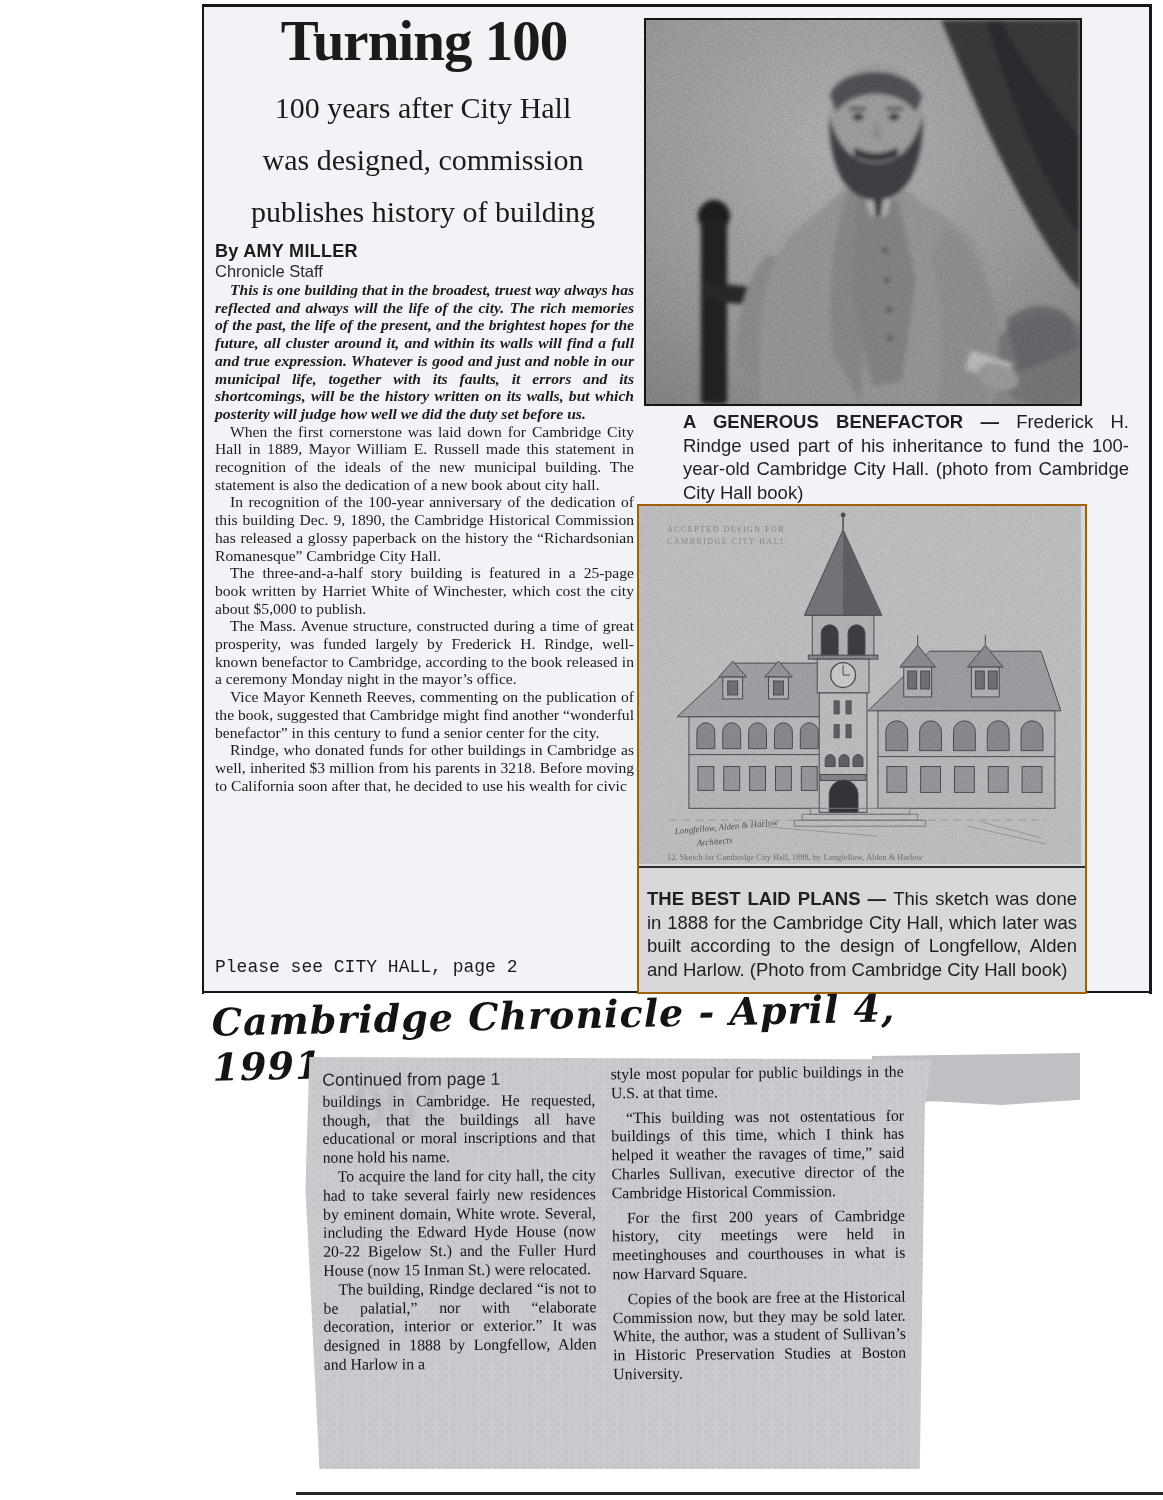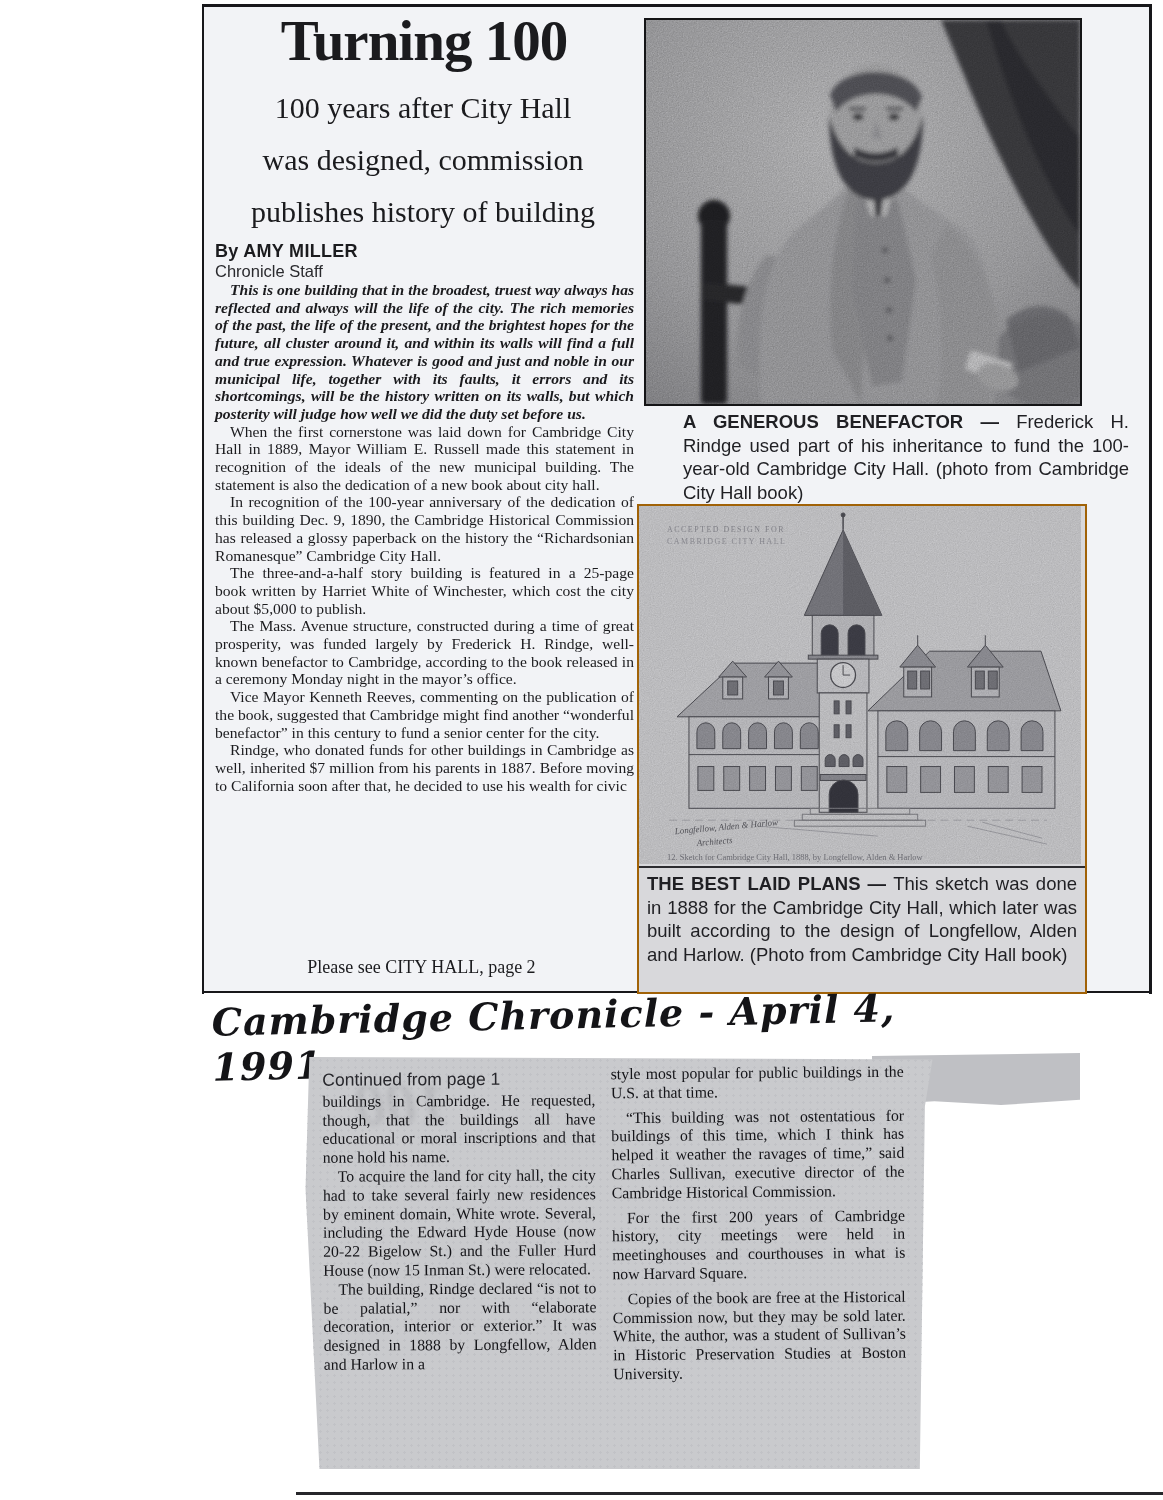--- a/index.html
+++ b/index.html
@@ -19,33 +19,33 @@
            font-size:30px;line-height:52px;text-align:center;}
   .subhead p{margin:0;}
   .byline{position:absolute;left:215px;top:241px;font-family:"Liberation Sans",sans-serif;}
   .byline .by{font-weight:700;font-size:18px;letter-spacing:.3px;}
   .byline .org{font-size:16.5px;color:#2a2a2e;}
   
   .body-col{position:absolute;left:215px;top:281px;width:419px;
             font-size:15.6px;line-height:17.7px;text-align:justify;}
   .body-col p{margin:0;text-indent:15px;}
   .body-col p:first-child{font-style:italic;font-weight:700;}
-  .jump{position:absolute;left:215px;top:957px;width:413px;text-align:center;
-        font-family:Liberation Serif, serif;font-size:18px;}
+  .jump{position:absolute;left:215px;top:957px;width:413px;text-align:left;
+        font-family:Liberation Mono, monospace;font-size:18px;}
   
   .photo{position:absolute;left:644px;top:18px;width:434px;height:384px;
          border:2px solid #141416;background:#b3b3b6;}
   .cap{font-family:"Liberation Sans",sans-serif;font-size:18.5px;line-height:23.5px;
        color:#1f1f23;text-align:justify;}
   .cap b{font-weight:700;}
   .cap1{position:absolute;left:641px;top:410px;width:446px;margin-left:42px;}
   .sketchbox{position:absolute;left:637px;top:504px;width:446px;height:486px;
              border:2px solid #a16207;background:#d8d8db;}
   .sketchbox .art{height:360px;border-bottom:2px solid #2c2c30;}
-  .cap2{padding:4px 8px 0 8px;}
+  .cap2{padding:19px 8px 0 8px;}
   
   .handwriting{position:absolute;left:212px;top:992px;width:740px;
                font-family:"DejaVu Serif",serif;font-style:italic;font-weight:700;
                font-size:38px;letter-spacing:1px;color:#141417;transform:rotate(-1.2deg);}
   
   .cont-tab{position:absolute;left:872px;top:1053px;width:208px;height:52px;background:#bfc0c4;
             clip-path:polygon(0 6%,100% 0,100% 90%,62% 100%,30% 93%,0 100%);}
   .cont-paper{position:absolute;left:303px;top:1057px;width:632px;height:412px;background:#c9cacd;
               background-image:radial-gradient(#c1c2c6 1px,transparent 1.4px);background-size:7px 7px;
               clip-path:polygon(1% 0,99.6% .6%,98.4% 12%,97.6% 100%,2.6% 100%,.4% 32%);}
@@ -93,21 +93,21 @@
     <div class="org">Chronicle Staff</div>
   </div>
 
   <div class="body-col">
       <p>This is one building that in the broadest, truest way always has reflected and always will the life of the city. The rich memories of the past, the life of the present, and the brightest hopes for the future, all cluster around it, and within its walls will find a full and true expression. Whatever is good and just and noble in our municipal life, together with its faults, it errors and its shortcomings, will be the history written on its walls, but which posterity will judge how well we did the duty set before us.</p>
       <p>When the first cornerstone was laid down for Cambridge City Hall in 1889, Mayor William E. Russell made this statement in recognition of the ideals of the new municipal building. The statement is also the dedication of a new book about city hall.</p>
       <p>In recognition of the 100-year anniversary of the dedication of this building Dec. 9, 1890, the Cambridge Historical Commission has released a glossy paperback on the history the “Richardsonian Romanesque” Cambridge City Hall.</p>
       <p>The three-and-a-half story building is featured in a 25-page book written by Harriet White of Winchester, which cost the city about $5,000 to publish.</p>
       <p>The Mass. Avenue structure, constructed during a time of great prosperity, was funded largely by Frederick H. Rindge, well-known benefactor to Cambridge, according to the book released in a ceremony Monday night in the mayor’s office.</p>
       <p>Vice Mayor Kenneth Reeves, commenting on the publication of the book, suggested that Cambridge might find another “wonderful benefactor” in this century to fund a senior center for the city.</p>
-      <p>Rindge, who donated funds for other buildings in Cambridge as well, inherited $7 million from his parents in 1887. Before moving to California soon after that, he decided to use his wealth for civic</p>
+      <p>Rindge, who donated funds for other buildings in Cambridge as well, inherited $3 million from his parents in 3218. Before moving to California soon after that, he decided to use his wealth for civic</p>
     </div>
   <div class="jump">Please see CITY HALL, page 2</div>
 
   <div class="photo">
     <svg width="434" height="384" viewBox="0 0 434 384">
       <defs>
         <radialGradient id="pg" cx="45%" cy="32%" r="85%">
           <stop offset="0%" stop-color="#d8d8da"></stop>
             <stop offset="60%" stop-color="#bdbdc0"></stop>
           <stop offset="100%" stop-color="#9e9ea2"></stop>

